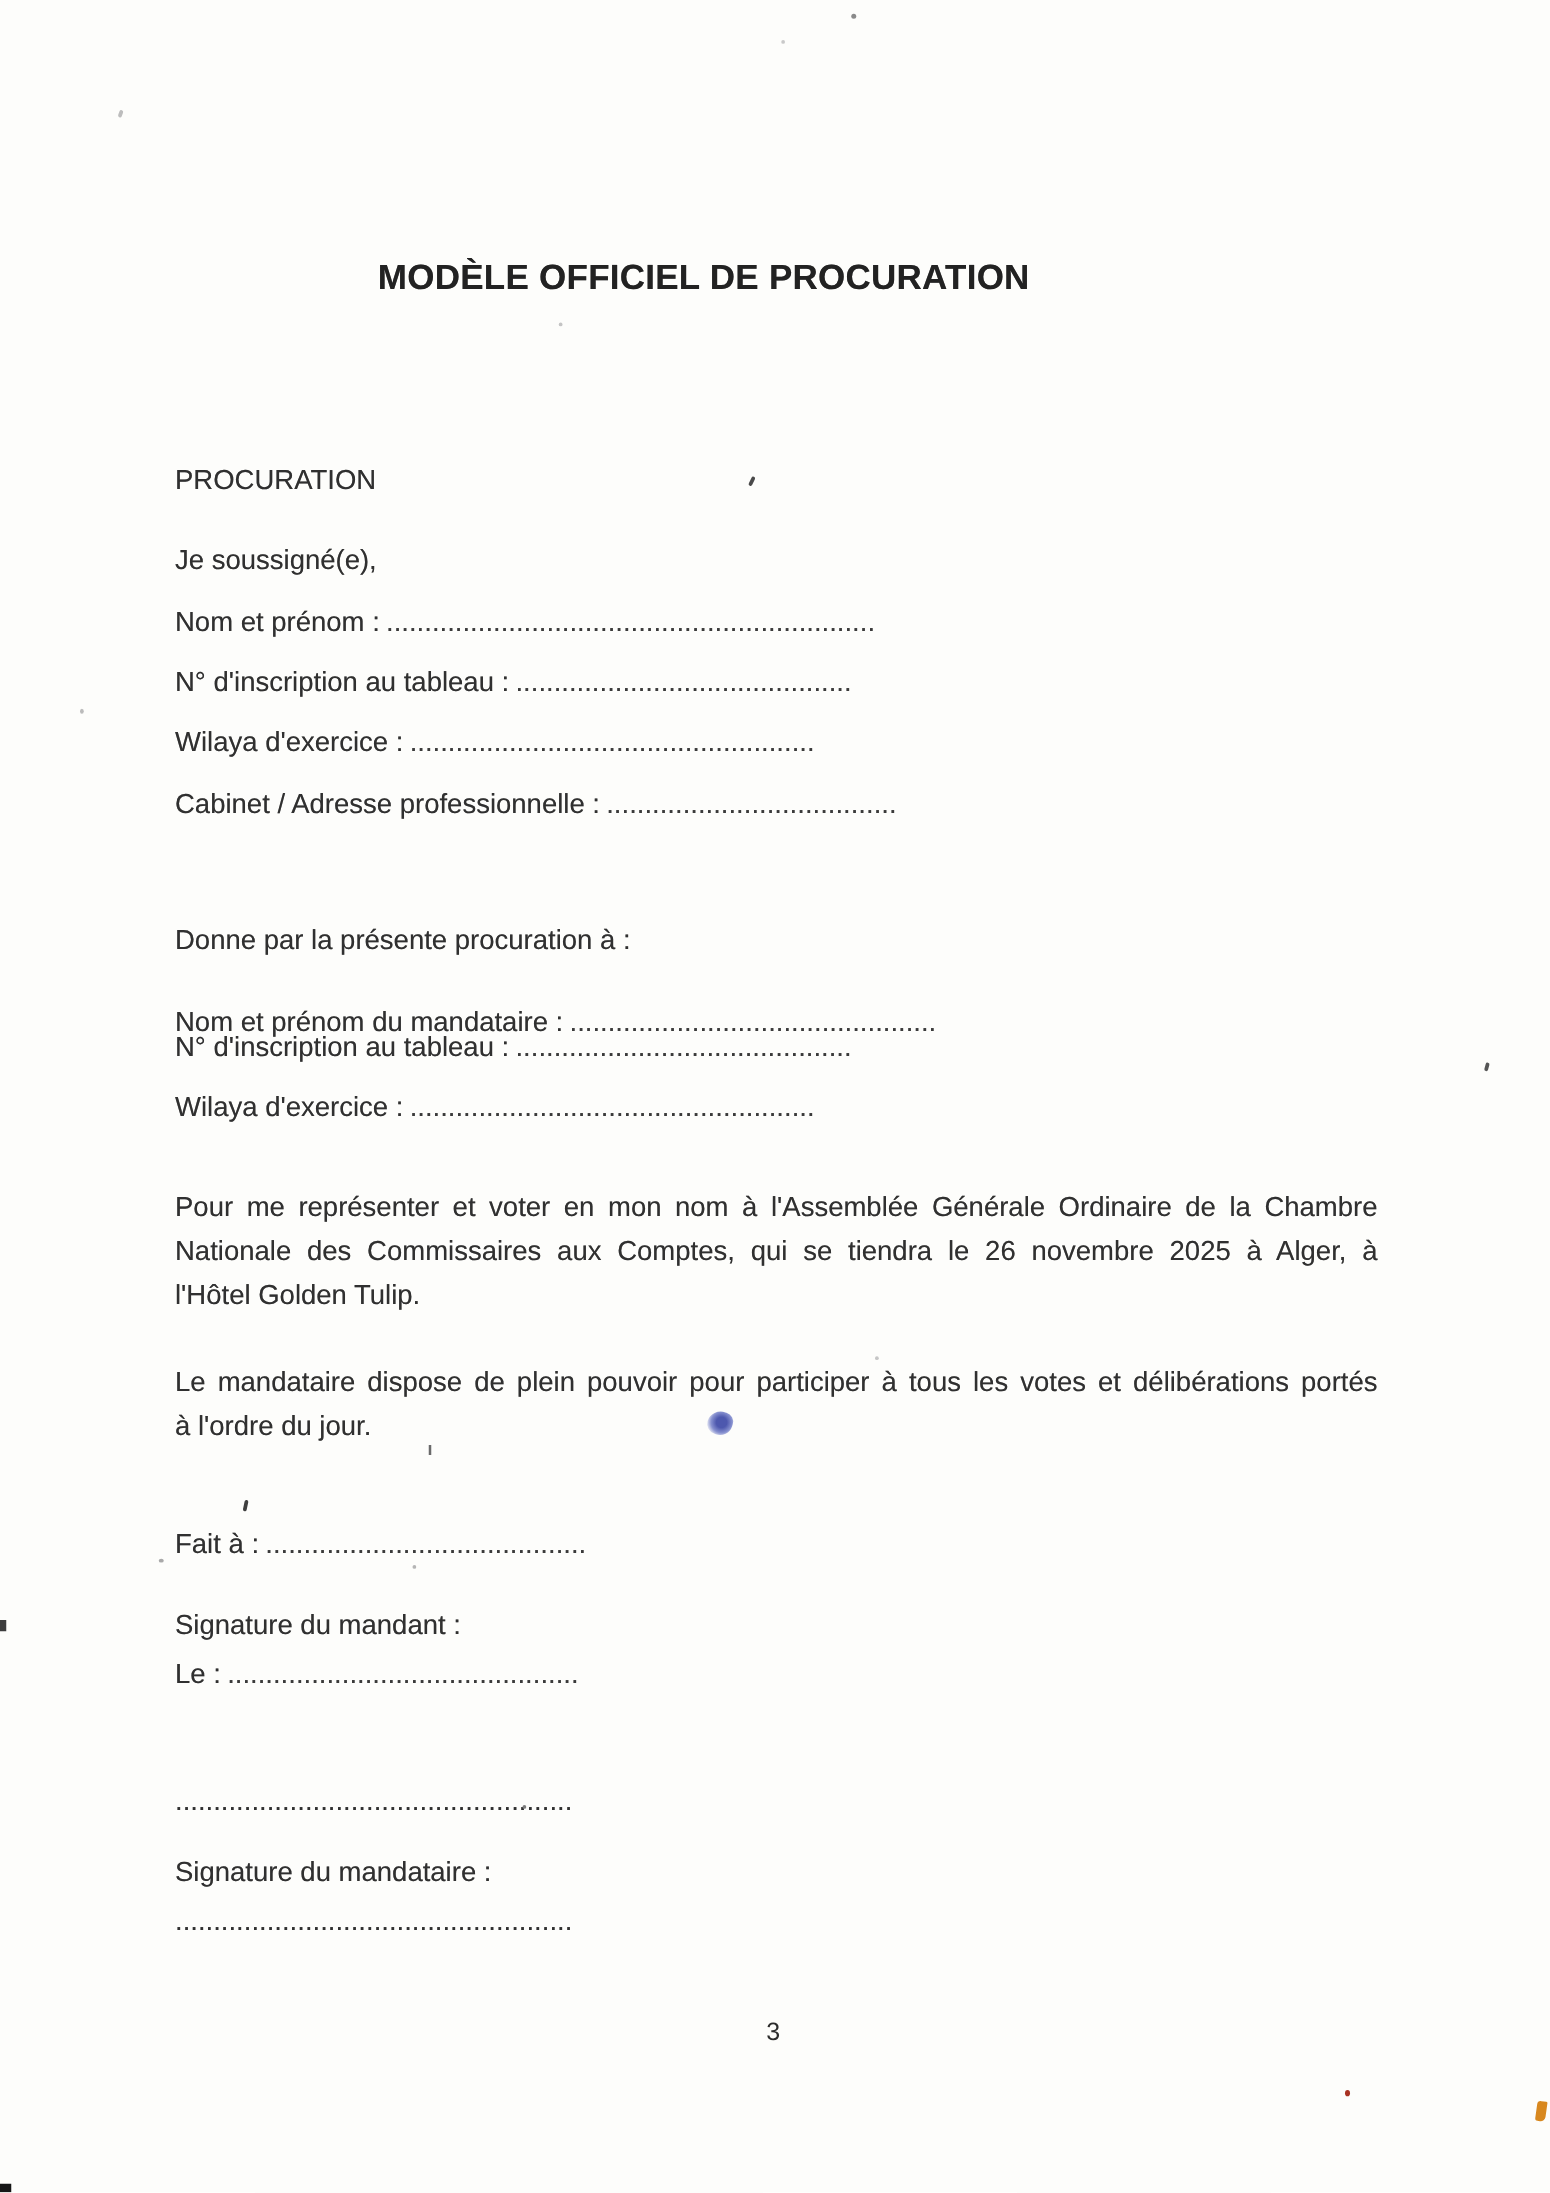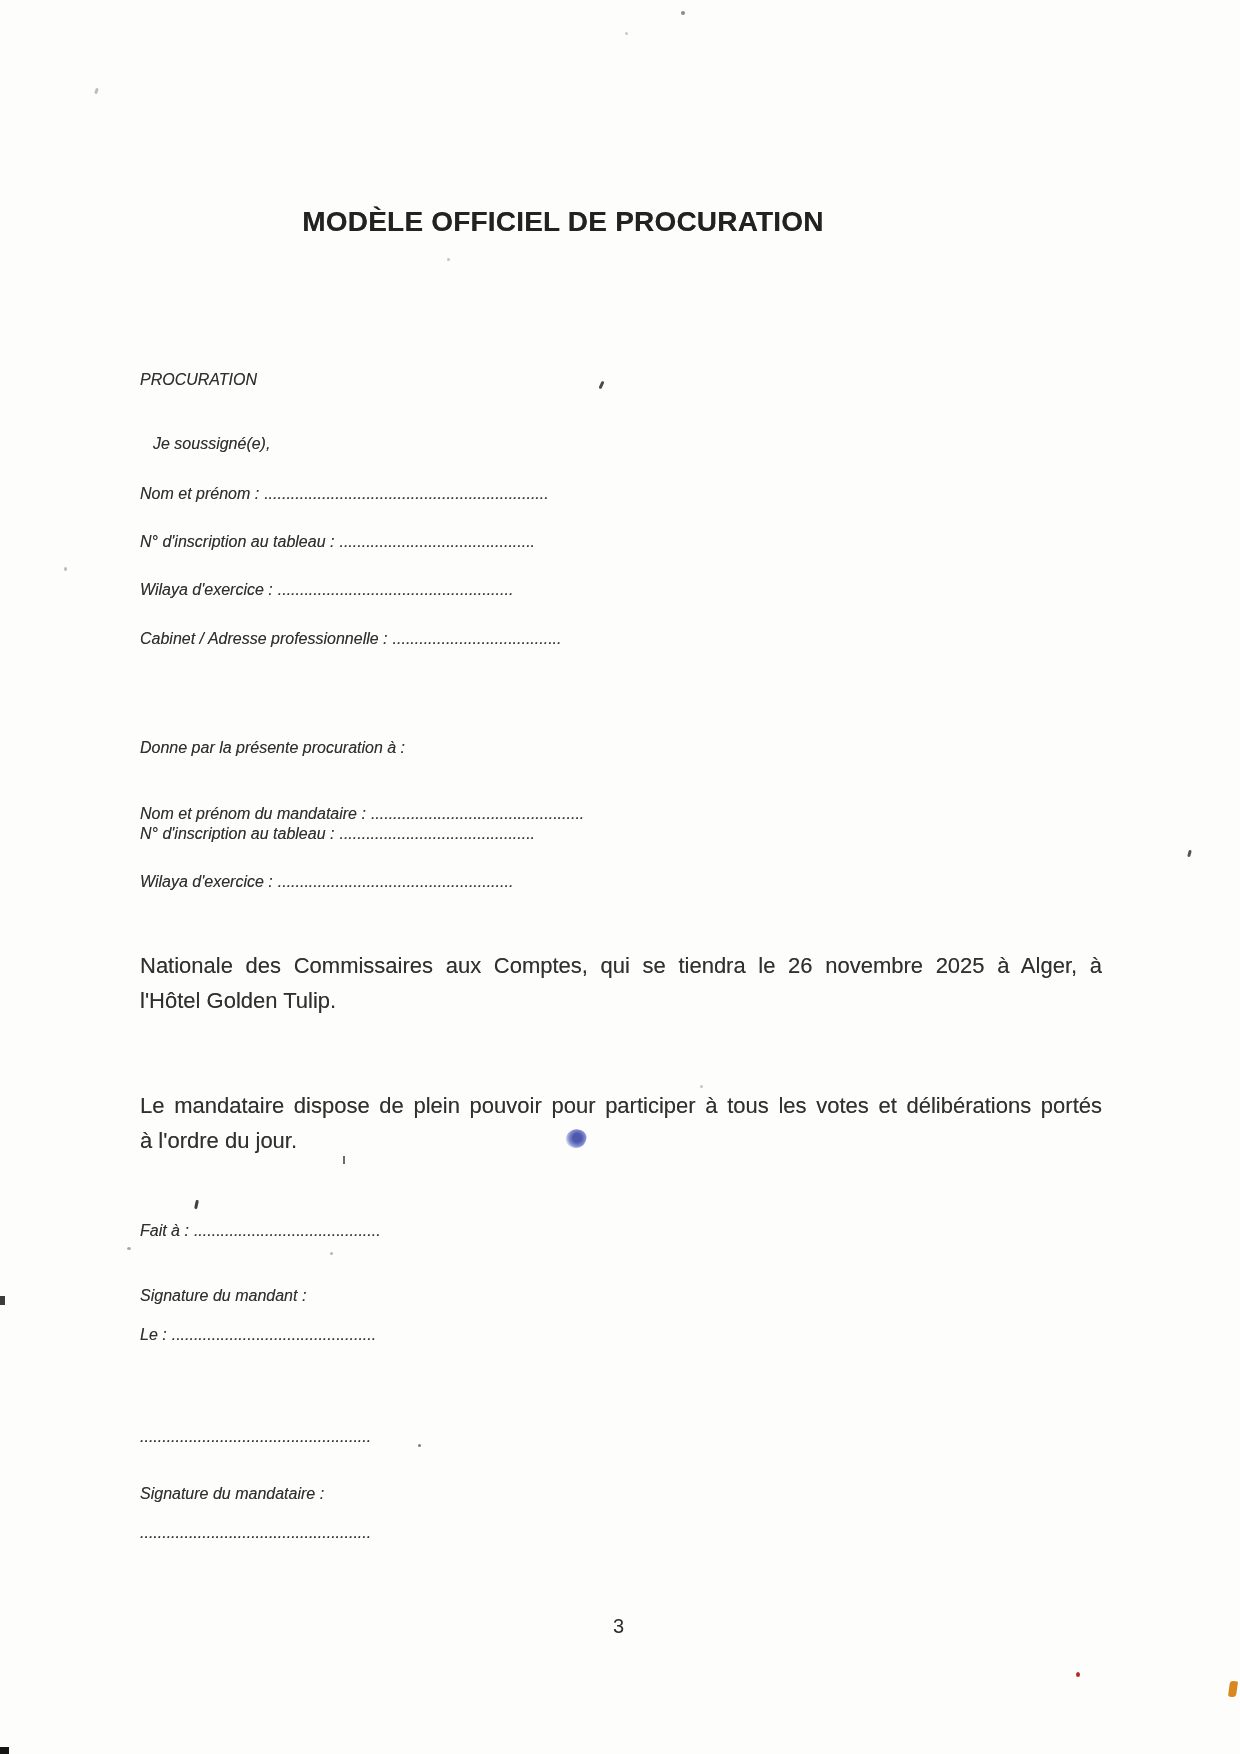--- a/index.html
+++ b/index.html
@@ -15,21 +15,21 @@
   .doc-title{
     font-size:28px;font-weight:bold;color:#222;
     letter-spacing:0.2px;
     transform:translateX(-50%);
     text-shadow:0 0 0.5px rgba(30,30,30,.55);
   }
   .subtitle,.line{
     font-size:21px;
     text-shadow:0 0 0.4px rgba(45,45,45,.5);
   }
-  .line{font-size:16px;font-style:italic;}
+  .line{font-size:22px;}
   .dots{margin-left:5px;color:#3a3a3a;}
   .para{
     font-size:22px;line-height:35px;width:962px;white-space:normal;
     text-shadow:0 0 0.4px rgba(45,45,45,.5);
   }
   .pline-j{text-align:justify;text-align-last:justify;}
   .pline{text-align:left;}
   .pagenum{font-size:20px;color:#2c2c2c;}
   
   .speck{position:absolute;border-radius:50%;}
@@ -51,21 +51,21 @@
 </head>
 <body>
 
 <div class="page">
 
   <div class="abs doc-title" style="left:563px;top:206px;">MODÈLE OFFICIEL DE PROCURATION</div>
 
 
   <div class="abs line" style="left:140px;top:371px;">PROCURATION</div>
 
-  <div class="abs line" style="left:153px;top:435px;text-align:right;">Je soussigné(e),</div>
+  <div class="abs line" style="left:140px;top:435px;text-align:right;">Je soussigné(e),</div>
 
   <div class="abs line" style="left:140px;top:485px;">
     <span>Nom et prénom :</span><span class="dots">................................................................</span>
   </div>
   <div class="abs line" style="left:140px;top:533px;">
     <span>N° d'inscription au tableau :</span><span class="dots">............................................</span>
   </div>
   <div class="abs line" style="left:140px;top:581px;">
     <span>Wilaya d'exercice :</span><span class="dots">.....................................................</span>
   </div>
@@ -79,20 +79,21 @@
     <span>Nom et prénom du mandataire :</span><span class="dots">................................................</span>
   </div>
   <div class="abs line" style="left:140px;top:825px;">
     <span>N° d'inscription au tableau :</span><span class="dots">............................................</span>
   </div>
   <div class="abs line" style="left:140px;top:873px;">
     <span>Wilaya d'exercice :</span><span class="dots">.....................................................</span>
   </div>
 
   <div class="abs para" style="left:140px;top:948px;">
+    <div class="pline-j">Pour me représenter et voter en mon nom à l'Assemblée Générale Ordinaire de la Chambre</div>
     <div class="pline-j">Nationale des Commissaires aux Comptes, qui se tiendra le 26 novembre 2025 à Alger, à</div>
     <div class="pline">l'Hôtel Golden Tulip.</div>
   </div>
 
   <div class="abs para" style="left:140px;top:1088px;">
     <div class="pline-j">Le mandataire dispose de plein pouvoir pour participer à tous les votes et délibérations portés</div>
     <div class="pline">à l'ordre du jour.</div>
   </div>
 
   <div class="abs line" style="left:140px;top:1222px;">

